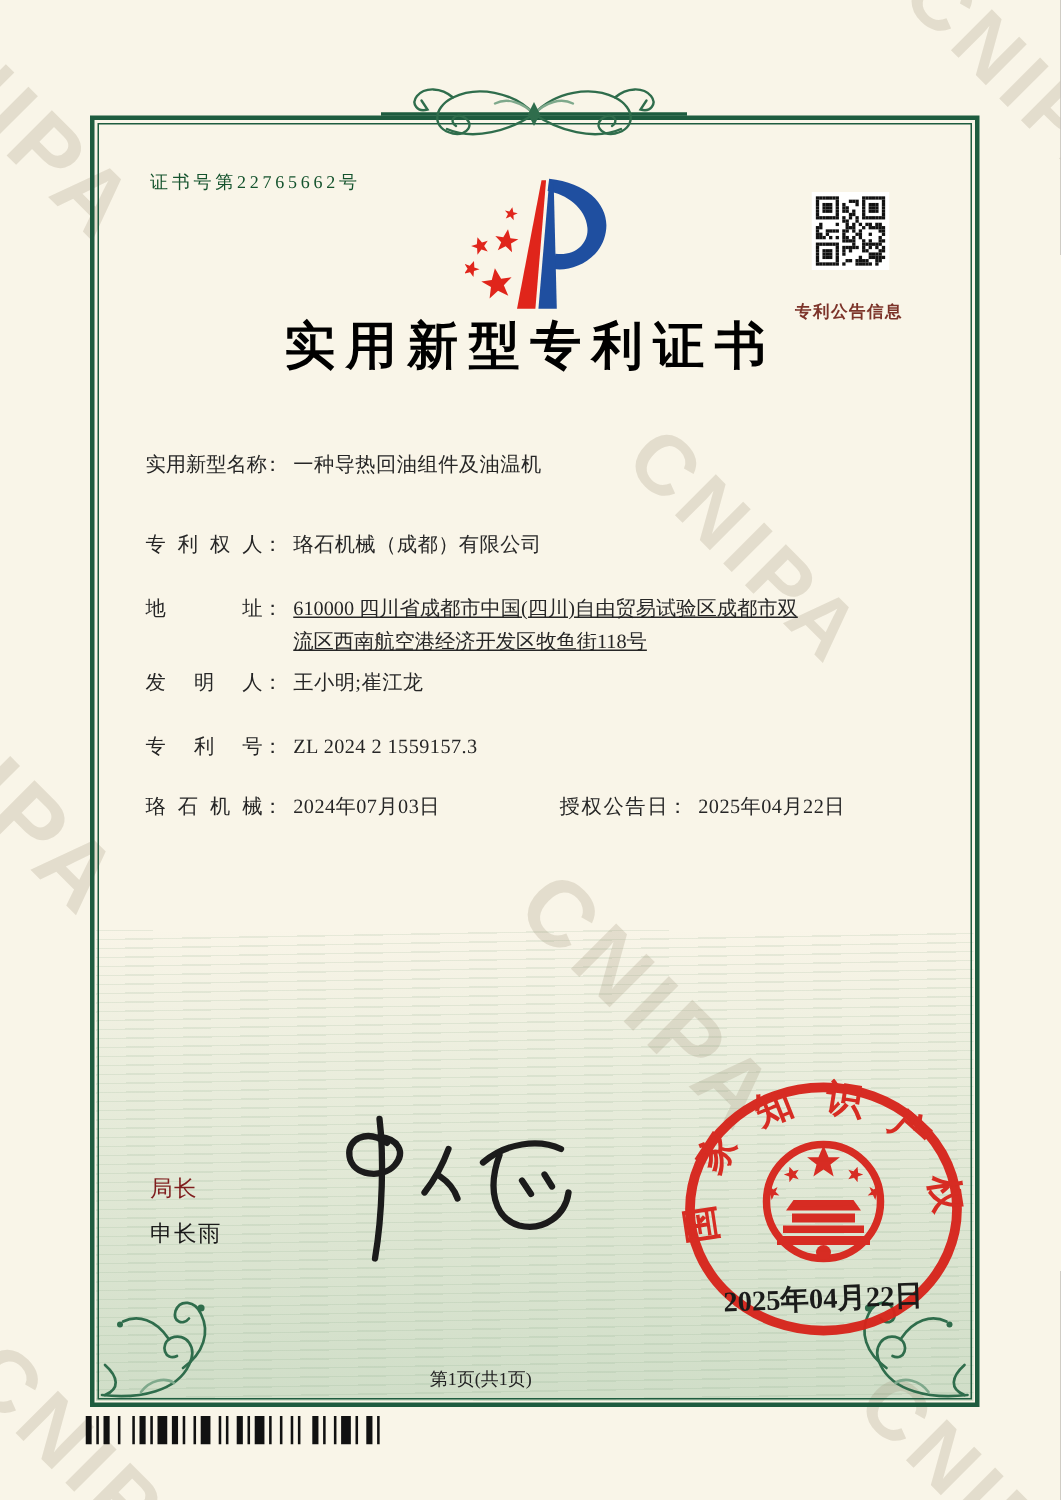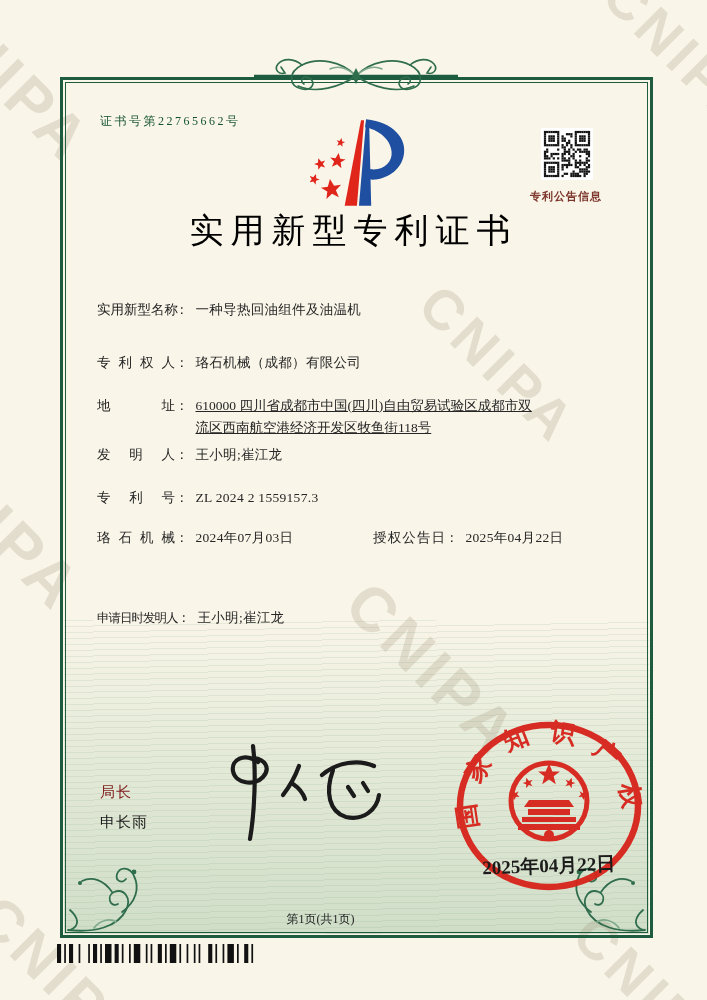--- a/index.html
+++ b/index.html
@@ -20,38 +20,38 @@
   
   .frame{position:absolute;left:60px;top:77px;width:593px;height:861px;border:3px solid #1e5c3f;
          box-sizing:border-box;z-index:3;pointer-events:none;}
   .frame::before{content:"";position:absolute;inset:2px;border:1px solid #1e5c3f;}
   .guilloche{position:absolute;left:64px;top:620px;width:585px;height:314px;z-index:1;
     background:
       repeating-linear-gradient(179deg, rgba(120,158,122,0.14) 0 1px, rgba(0,0,0,0) 1px 6px),
       linear-gradient(180deg, rgba(214,227,207,0) 0%, rgba(211,225,203,0.45) 35%, rgba(203,219,196,0.9) 100%);}
   
   .certno{position:absolute;left:100px;top:113px;font-size:12px;letter-spacing:2.5px;color:#14532d;z-index:4;}
-  .title{position:absolute;left:0;top:208px;width:707px;text-align:center;font-size:34px;font-weight:400;
+  .title{position:absolute;left:0;top:208px;width:707px;text-align:center;font-size:34px;font-weight:700;
          letter-spacing:7px;color:#000;z-index:4;}
   .row{position:absolute;left:97px;font-size:13.5px;color:#262626;z-index:4;white-space:nowrap;line-height:22px;}
   .lbl{display:inline-block;width:78px;text-align:justify;text-align-last:justify;vertical-align:top;}
   .lblw{width:80px;font-size:12.5px;letter-spacing:-1px;}
   .colon{margin-right:7px;vertical-align:top;}
   .val{vertical-align:top;letter-spacing:0.3px;}
   .addrblock{display:inline-block;white-space:normal;width:422px;vertical-align:top;text-decoration:underline;}
   .col2{position:absolute;left:276px;top:0;}
   .col2 .lbl{width:72px;}
   .decl{position:absolute;left:86px;top:672px;width:545px;z-index:4;font-size:12.5px;color:#1d1d1d;}
   .decl .dline{line-height:32px;white-space:nowrap;letter-spacing:0.2px;}
   .decl .dline:first-child{text-indent:2em;}
   .sigtitle{position:absolute;left:100px;top:783px;font-size:15px;font-family:"Liberation Sans","DejaVu Sans",sans-serif;
             color:#7f1d1d;z-index:4;letter-spacing:1px;}
   .signame{position:absolute;left:100px;top:813px;font-size:15px;font-family:"Liberation Sans","DejaVu Sans",sans-serif;
            color:#1a1a1a;z-index:4;letter-spacing:1px;text-align:right;}
-  .qrlabel{position:absolute;left:511px;top:189px;width:110px;text-align:center;font-size:11px;
+  .qrlabel{position:absolute;left:511px;top:200px;width:110px;text-align:center;font-size:11px;
            letter-spacing:1px;color:#7c3329;font-weight:700;z-index:4;}
   .footer{position:absolute;left:60px;top:911px;width:521px;text-align:center;font-size:12px;color:#222;z-index:4;}
   svg{display:block;}
   .abs{position:absolute;z-index:4;}
   .seal{z-index:5;opacity:0.96;}
 </style>
 </head>
 <body>
 
 <div id="page">
@@ -368,23 +368,20 @@
   <div class="row" style="top:444px">
     <span class="lbl">发明人</span><span class="colon">：</span><span class="val">王小明;崔江龙</span>
   </div>
   <div class="row" style="top:487px">
     <span class="lbl">专利号</span><span class="colon">：</span><span class="val">ZL 2024 2 1559157.3</span>
   </div>
   <div class="row" style="top:527px">
     <span class="lbl">珞石机械</span><span class="colon">：</span><span class="val">2024年07月03日</span>
     <span class="col2"><span class="lbl">授权公告日</span><span class="colon">：</span><span class="val">2025年04月22日</span></span>
   </div>
-  <div class="row" style="top:607px">
-    <span class="lbl lblw">申请日时发明人</span><span class="colon">：</span><span class="val">王小明;崔江龙</span>
-  </div>
 
 
   <div class="sigtitle">局长</div>
   <div class="signame">申长雨</div>
   <svg class="abs" style="left:196px;top:740px;" width="210" height="105" viewBox="0 0 210 105">
     <g fill="none" stroke="#1b1b1b" stroke-width="4.2" stroke-linecap="round">
       <path d="M62,22 C 48,12 35,20 37,31 C 39,44 59,46 67,37 C 75,28 69,19 57,18"></path>
       <path d="M57,6 C 60,30 59,70 54,99"></path>
       <path d="M103,26 C 99,37 94,46 87,55"></path>
       <path d="M97,44 C 103,48 107,53 109,59"></path>

